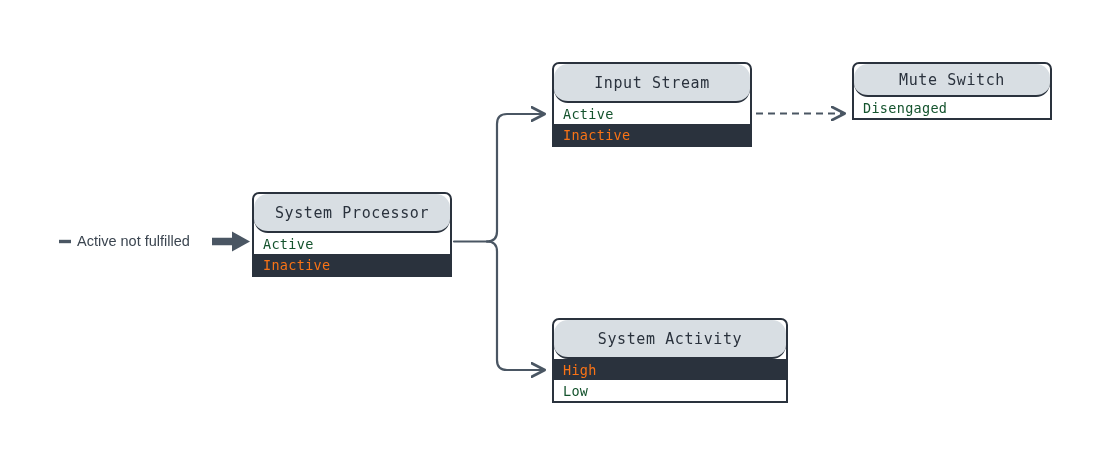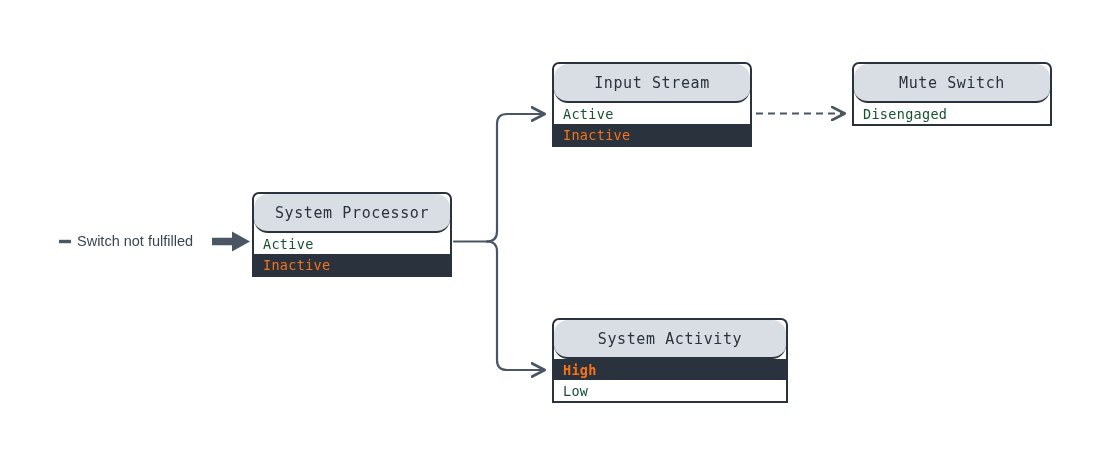--- a/index.html
+++ b/index.html
@@ -108,46 +108,46 @@
 
       <path d="M 487 241.5 Q 497 241.5 497 251.5 L 497 360
                Q 497 370 507 370 L 544 370" stroke="#4a5663" stroke-width="2.2" fill="none" stroke-linecap="round" marker-end="url(#arrow-thin)"></path>
     </g>
 
     <g>
       <path d="M 756 113.5 L 844 113.5" stroke="#4a5663" stroke-width="2.2" fill="none" stroke-dasharray="7 5" stroke-linecap="butt" marker-end="url(#arrow-thin)"></path>
     </g>
   </svg>
 
-  <div class="ext-label" style="left:77px; top:233px;">Switch not fulfilled</div>
+  <div class="ext-label" style="left:77px; top:233px;">Active not fulfilled</div>
 
   <div class="node" style="left:252px; top:192px; width:200px;">
     <div class="node-header" style="height:39px;">System Processor</div>
     <div class="node-rows">
       <div class="node-row off" style="height:21px;">Active</div>
       <div class="node-row on" style="height:21px;">Inactive</div>
     </div>
   </div>
 
   <div class="node" style="left:552px; top:62px; width:200px;">
     <div class="node-header" style="height:39px;">Input Stream</div>
     <div class="node-rows">
       <div class="node-row off" style="height:21px;">Active</div>
       <div class="node-row on" style="height:21px;">Inactive</div>
     </div>
   </div>
 
   <div class="node" style="left:852px; top:62px; width:200px;">
-    <div class="node-header" style="height:39px;">Mute Switch</div>
+    <div class="node-header" style="height:33px;">Mute Switch</div>
     <div class="node-rows">
       <div class="node-row off" style="height:21px;">Disengaged</div>
     </div>
   </div>
 
   <div class="node" style="left:552px; top:318px; width:236px;">
     <div class="node-header" style="height:39px;">System Activity</div>
     <div class="node-rows">
-      <div class="node-row on" style="height:21px;font-weight:bold;">High</div>
+      <div class="node-row on" style="height:21px;">High</div>
       <div class="node-row off" style="height:21px;text-align:right;">Low</div>
     </div>
   </div>
 
 </div>
 
 </body></html>

